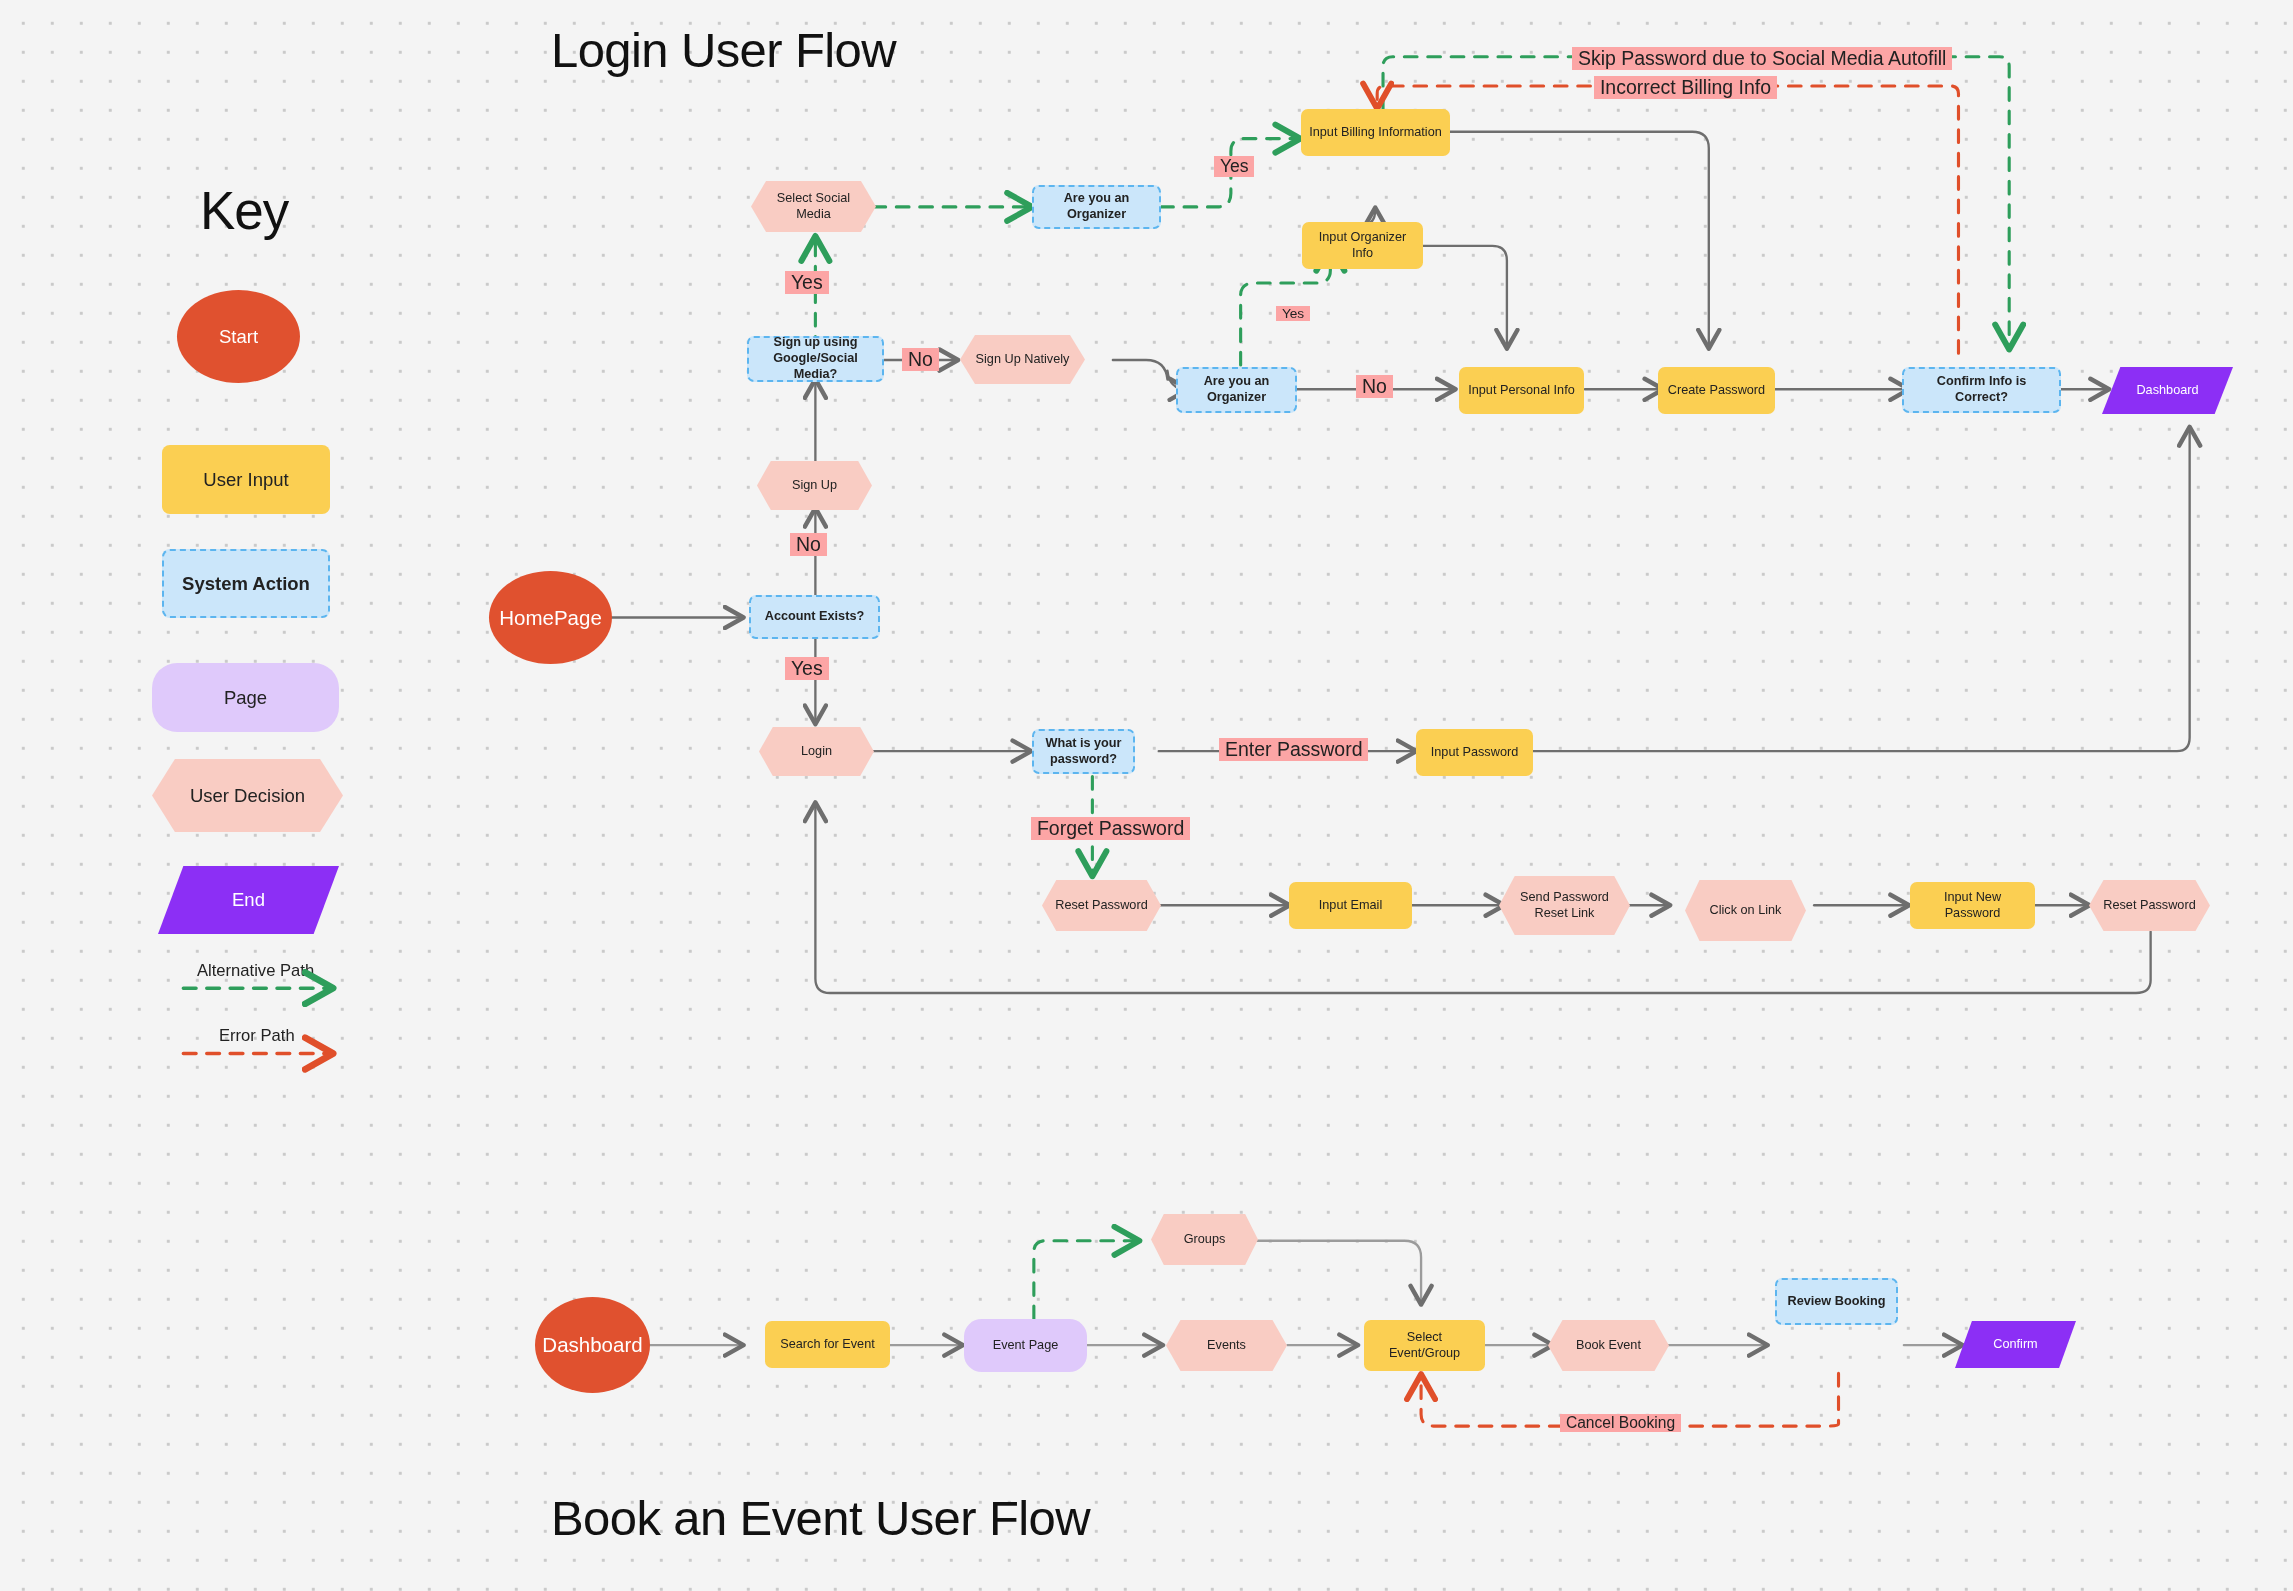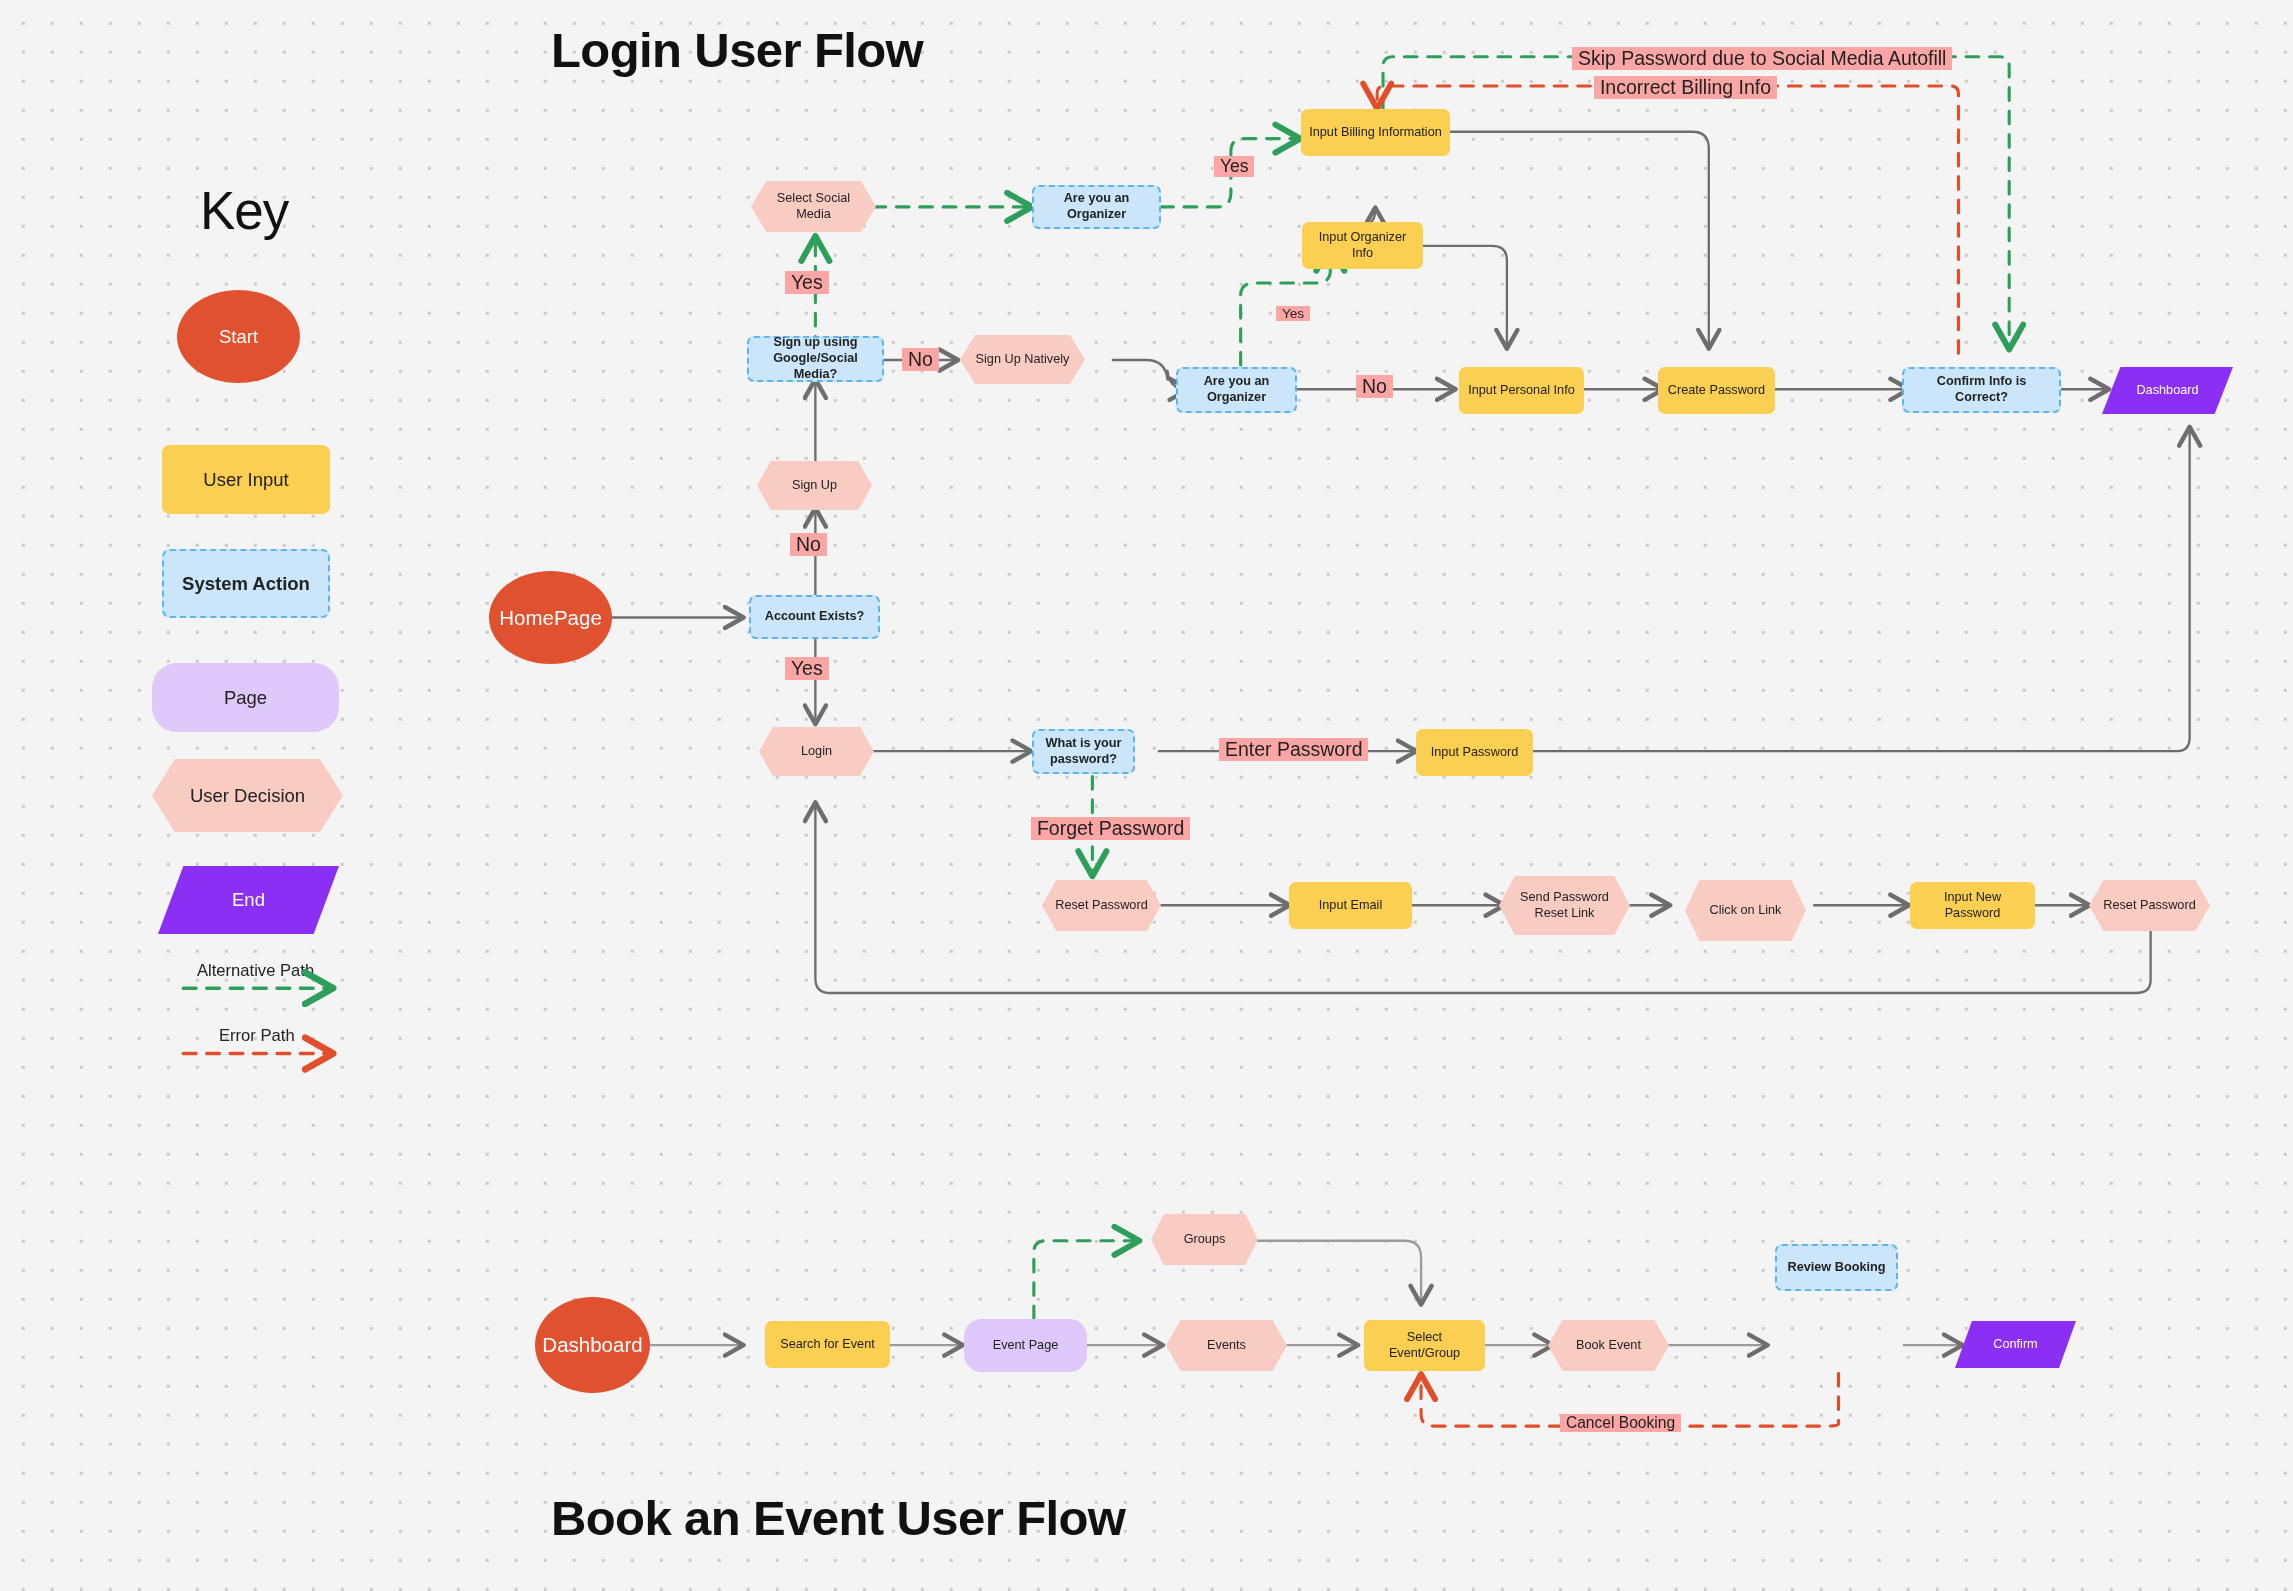--- a/index.html
+++ b/index.html
@@ -47,21 +47,21 @@
     background:#f9ccc3;font-size:12.7px;padding:2px 9.8px;
     clip-path:polygon(12% 0,88% 0,100% 50%,88% 100%,12% 100%,0 50%);
   }
   .n-end{
     background:#8c2ff5;color:#fff;font-size:12.7px;padding:2px 5.9px;
     clip-path:polygon(14% 0,100% 0,86% 100%,0 100%);
   }
 
   
   .key-title{position:absolute;font-size:53px;font-weight:400;color:#111;letter-spacing:-1px;}
-  .flow-title{position:absolute;font-size:49px;font-weight:700;color:#111;letter-spacing:-0.6px;}
+  .flow-title{position:absolute;font-size:49px;font-weight:400;color:#111;letter-spacing:-0.6px;}
 
   .key-start{left:177px;top:290px;width:123px;height:93px;font-size:18.5px;}
   .key-input{left:162px;top:445px;width:168px;height:69px;font-size:18.5px;border-radius:7.8px;}
   .key-system{left:162px;top:549px;width:168px;height:69px;font-size:18.5px;border-radius:7.8px;}
   .key-page{left:152px;top:663px;width:187px;height:69px;font-size:18.5px;border-radius:25px;}
   .key-decision{left:152px;top:759px;width:191px;height:73px;font-size:18.5px;}
   .key-end{left:158px;top:866px;width:181px;height:68px;font-size:18.5px;}
   .key-lbl{position:absolute;font-size:16.6px;color:#222;}
 
   .wire-label{
@@ -256,18 +256,18 @@
 <div class="node n-page" style="left:964px;top:1319px;width:123px;height:53px;">Event Page</div>
 
 <div class="node n-decision" style="left:1151px;top:1214px;width:107px;height:51px;">Groups</div>
 
 <div class="node n-decision" style="left:1166px;top:1320px;width:121px;height:51px;">Events</div>
 
 <div class="node n-input" style="left:1364px;top:1320px;width:121px;height:51px;">Select Event/Group</div>
 
 <div class="node n-decision" style="left:1548px;top:1320px;width:121px;height:51px;">Book Event</div>
 
-<div class="node n-system" style="left:1775px;top:1244px;width:123px;height:47px;">Review Booking</div>
+<div class="node n-system" style="left:1775px;top:1278px;width:123px;height:47px;">Review Booking</div>
 
 <div class="node n-end" style="left:1955px;top:1321px;width:121px;height:47px;">Confirm</div>
 
 <div class="wire-label" style="left:1560px;top:1414px;font-size:15.6px;">Cancel Booking</div>
 
 
 </body></html>

